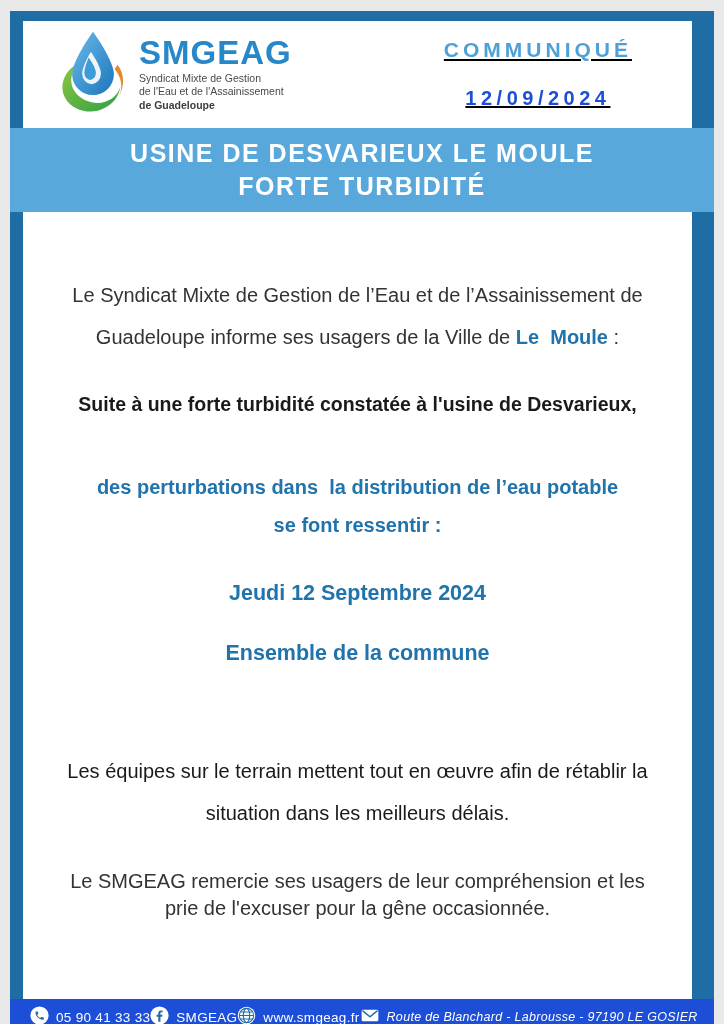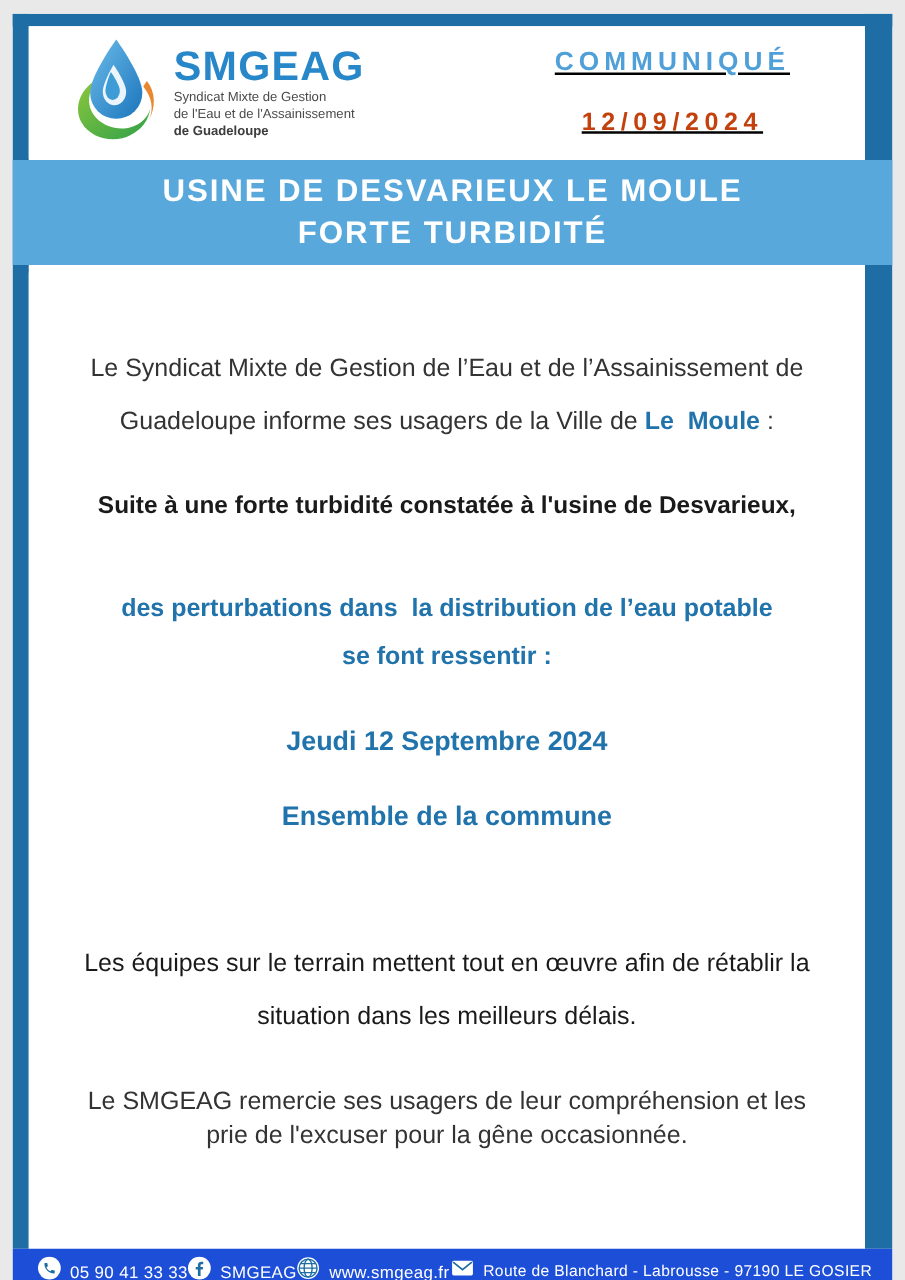--- a/index.html
+++ b/index.html
@@ -17,21 +17,21 @@
     position:absolute;top:10px;left:13px;right:22px;height:106px;background:#fff;
     display:flex;align-items:center;justify-content:space-between;padding:0 34px;box-sizing:border-box;
   }
   .logo{display:flex;align-items:center;gap:10px;}
   .logo-text{display:flex;flex-direction:column;}
   .logo-wordmark{font-size:33px;font-weight:bold;color:#2787C8;letter-spacing:1px;line-height:34px;}
   .logo-tagline{font-size:10.5px;color:#4a4a4a;line-height:13.5px;margin-top:2px;}
   .logo-tagline .bolder{font-weight:bold;color:#3d3d3d;}
   .header-right{display:flex;flex-direction:column;align-items:center;margin-right:26px;text-decoration:underline;}
   .kicker{color:#4FA0D8;font-weight:bold;font-size:21px;letter-spacing:4px;}
-  .doc-date{margin-top:25px;color:#c2410c;font-weight:bold;font-size:20px;letter-spacing:4.5px;}
+  .doc-date{margin-top:25px;color:#1d4ed8;font-weight:bold;font-size:20px;letter-spacing:4.5px;}
 
   
   .banner{
     position:absolute;top:117px;left:0;right:0;height:84px;background:#58A8DC;
     display:flex;flex-direction:column;align-items:center;justify-content:center;
     color:#ffffff;font-weight:bold;font-size:25px;letter-spacing:1.5px;line-height:33px;
     text-align:center;white-space:nowrap;
   }
 
   
@@ -52,21 +52,21 @@
   .reassurance{margin-top:82px;font-weight:normal;color:#1a1a1a;max-width:630px;line-height:42px;}
   .apology{margin-top:34px;max-width:640px;line-height:27px;color:#333;}
 
   
   .footer{
     position:absolute;bottom:0;left:0;right:0;height:36px;background:#1d4ed8;color:#fff;
     display:flex;align-items:center;justify-content:space-between;padding:18px 20px;box-sizing:border-box;
   }
   .footer-item{display:flex;align-items:center;gap:7px;white-space:nowrap;}
   .footer-item .txt{font-size:13.5px;letter-spacing:0.3px;}
-  .footer-item .txt.small{font-size:12.5px;}
+  .footer-item .txt.small{font-size:12.5px;font-style:italic;}
   .footer-shade{position:absolute;bottom:0;left:0;right:0;height:5px;background:rgba(0,0,0,0.18);}
   .icn{display:block;}
 </style>
 </head>
 <body>
 
 <div class="page">
 
   <div class="frame-top"></div>
   <div class="frame-left"></div>

